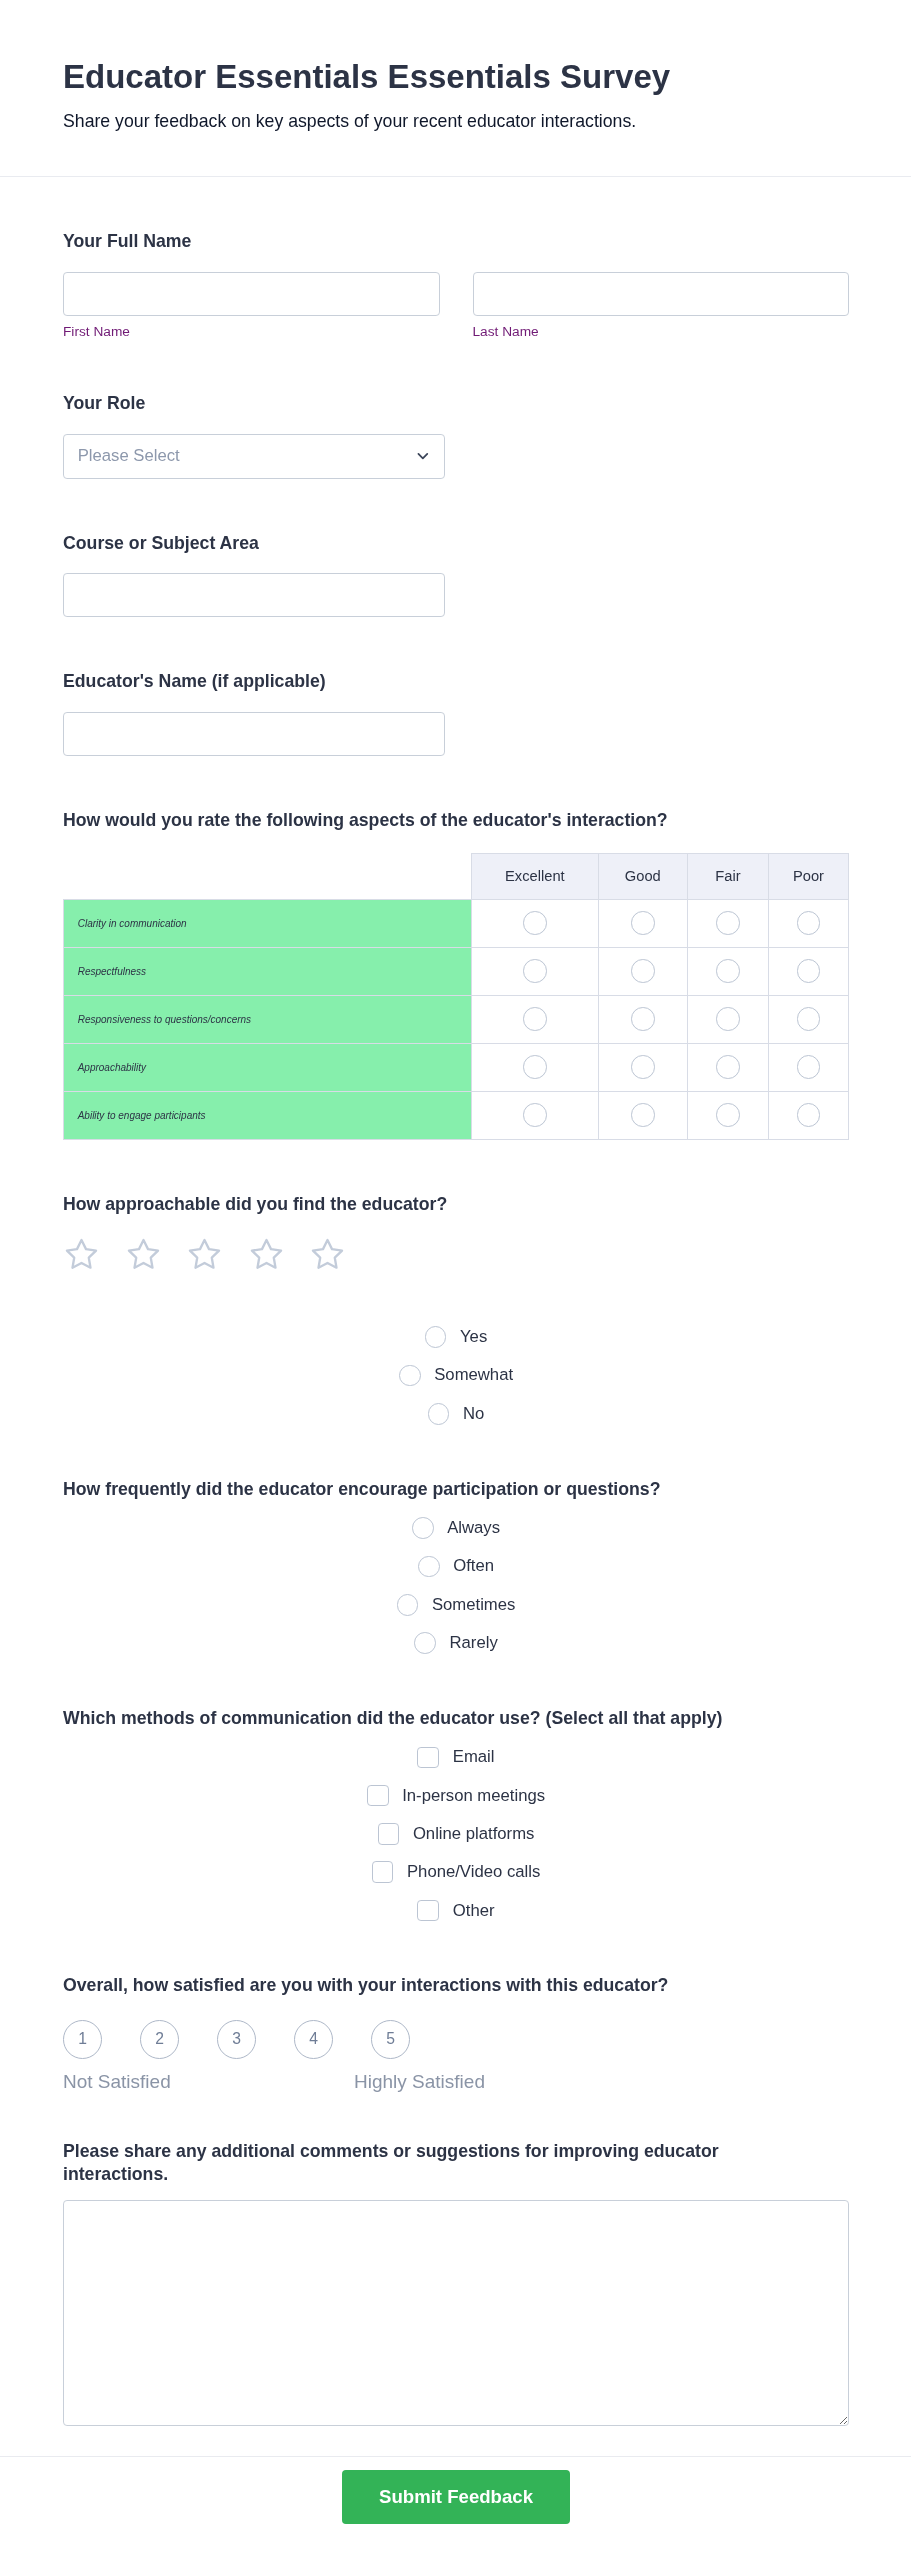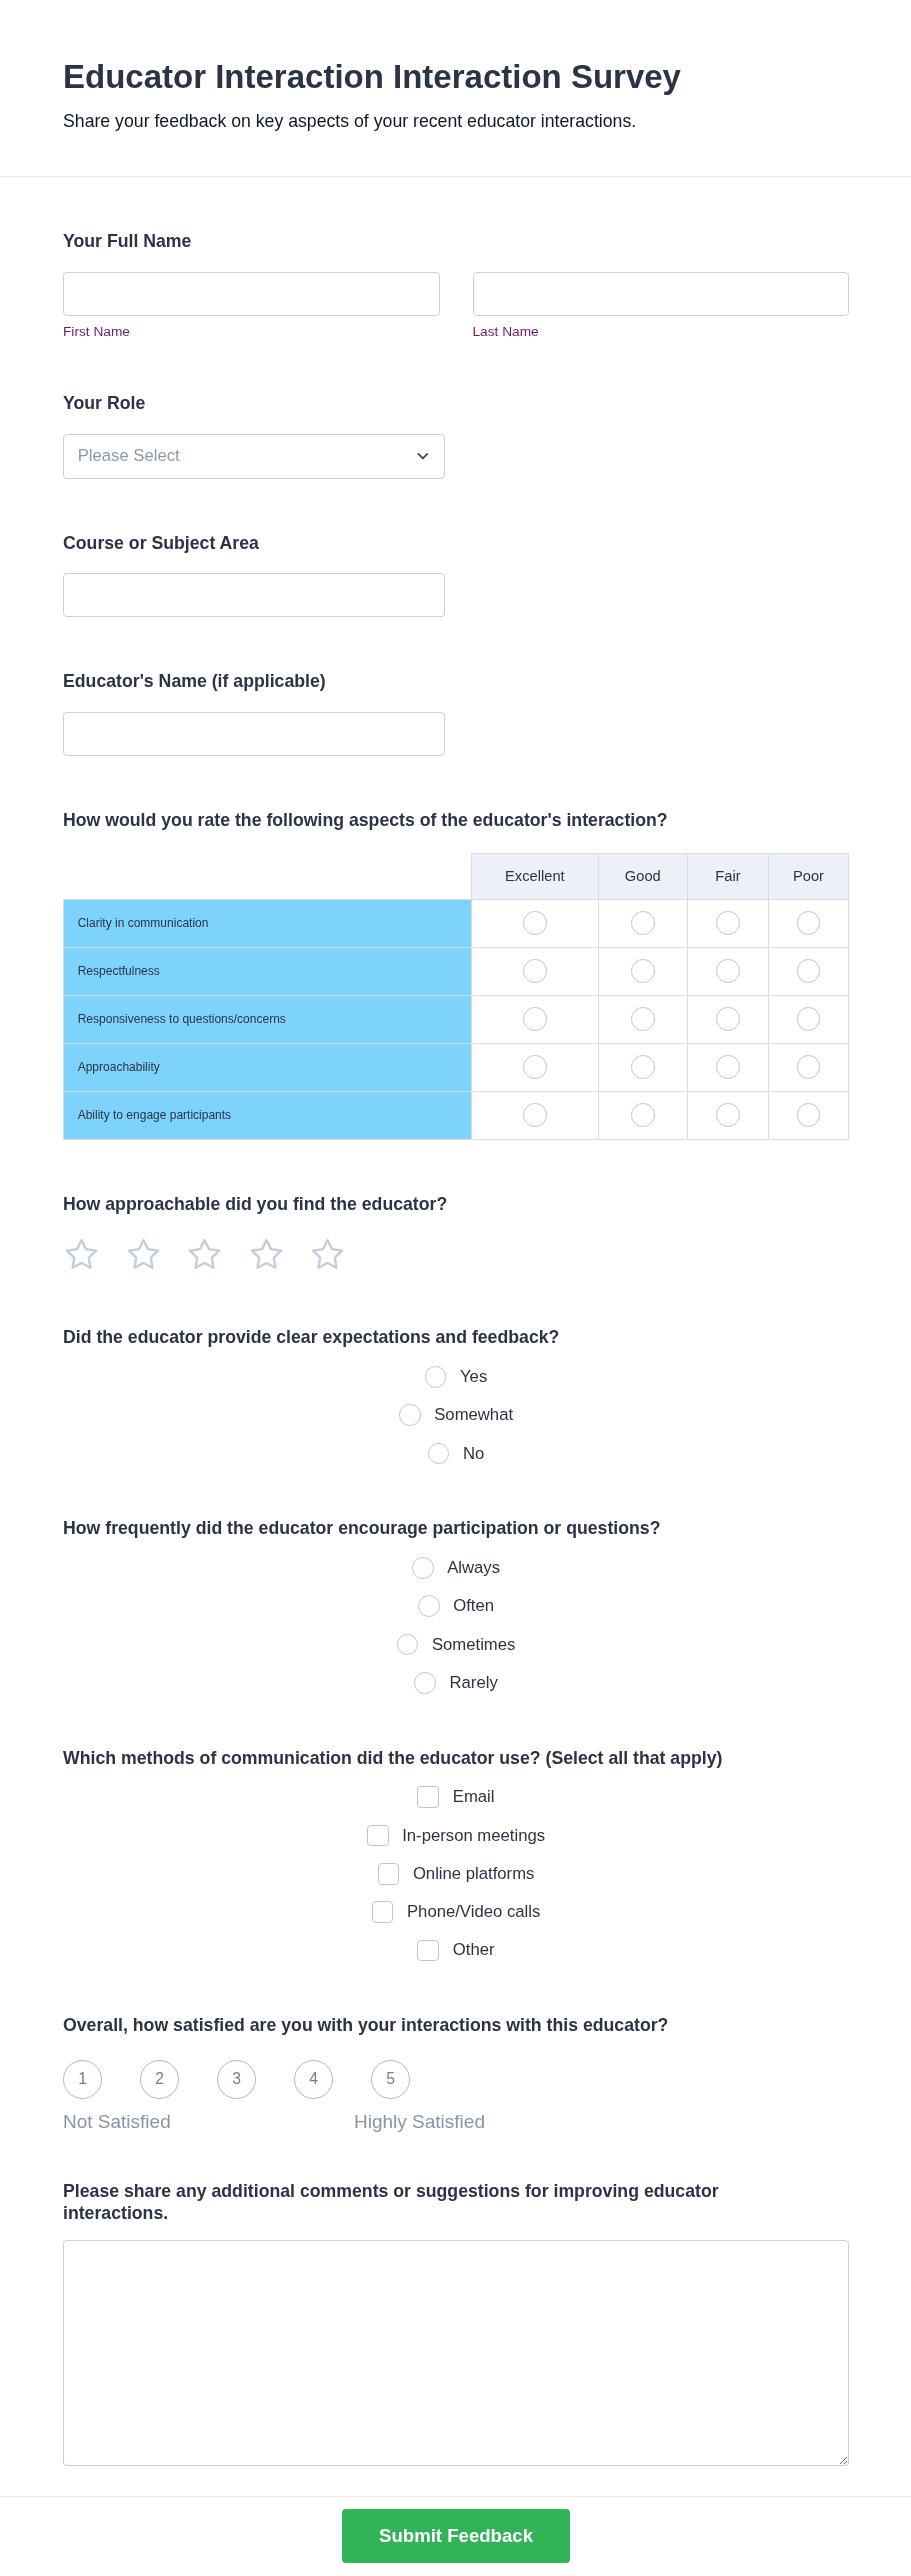--- a/index.html
+++ b/index.html
@@ -46,21 +46,21 @@
     padding: 0 13.7px; cursor: pointer;
   }
   .select-placeholder { color: #8d98ac; font-size: 16.7px; }
   .chevron svg { display: block; }
 
   
   .matrix { margin-top: 21.6px; width: 100%; border-collapse: collapse; table-layout: fixed; }
   .matrix th, .matrix td { border: 1px solid #d8dce6; }
   .matrix th.corner { border: none; background: transparent; }
   .matrix th { background: #eef0f8; font-size: 14.7px; font-weight: 400; color: #2c3345; height: 46px; text-align: center; }
-  .matrix td.mx-rowlabel { background: #7dd3fc; font-size: 12px; color: #2c3345; padding: 0 13.7px; height: 48px; }
+  .matrix td.mx-rowlabel { background: #86efac; font-size: 10px; color: #2c3345; padding: 0 13.7px; height: 48px; font-style: italic; }
   .matrix td.mx-cell { text-align: center; vertical-align: middle; background: #fff; }
 
   
   .radio, .checkbox {
     display: inline-block;
     background: #fff;
     border: 1px solid #bcc5d3;
   }
   .radio { border-radius: 50%; }
   .checkbox { border-radius: 3.9px; }
@@ -113,21 +113,21 @@
     min-width: 220px;
     cursor: pointer;
   }
 </style>
 </head>
 <body>
 
 <div class="page">
 
   <div class="form-header">
-    <h1 class="form-title">Educator Interaction Interaction Survey</h1>
+    <h1 class="form-title">Educator Essentials Essentials Survey</h1>
     <div class="form-subtitle">Share your feedback on key aspects of your recent educator interactions.</div>
   </div>
 
   <div class="form-body">
 
     <div class="question">
       <div class="q-label">Your Full Name</div>
       <div class="name-row">
         <div class="field">
           <input class="text-input" type="text" value="" style="">
@@ -236,21 +236,20 @@
         <svg class="star" viewBox="0 0 24 24">
             <path d="M12 2.6l2.92 5.92 6.53.95-4.72 4.6 1.11 6.5L12 17.5l-5.84 3.07 1.11-6.5-4.72-4.6 6.53-.95z" fill="#ffffff" stroke="#c3ccda" stroke-width="1.5" stroke-linejoin="round"></path>
           </svg>
         <svg class="star" viewBox="0 0 24 24">
             <path d="M12 2.6l2.92 5.92 6.53.95-4.72 4.6 1.11 6.5L12 17.5l-5.84 3.07 1.11-6.5-4.72-4.6 6.53-.95z" fill="#ffffff" stroke="#c3ccda" stroke-width="1.5" stroke-linejoin="round"></path>
           </svg>
       </div>
     </div>
 
     <div class="question">
-      <div class="q-label">Did the educator provide clear expectations and feedback?</div>
       <div class="opt-group">
         <div class="opt-row">
           <span class="radio opt-size"></span>
           <span class="opt-text">Yes</span>
         </div>
         <div class="opt-row">
           <span class="radio opt-size"></span>
           <span class="opt-text">Somewhat</span>
         </div>
         <div class="opt-row">

